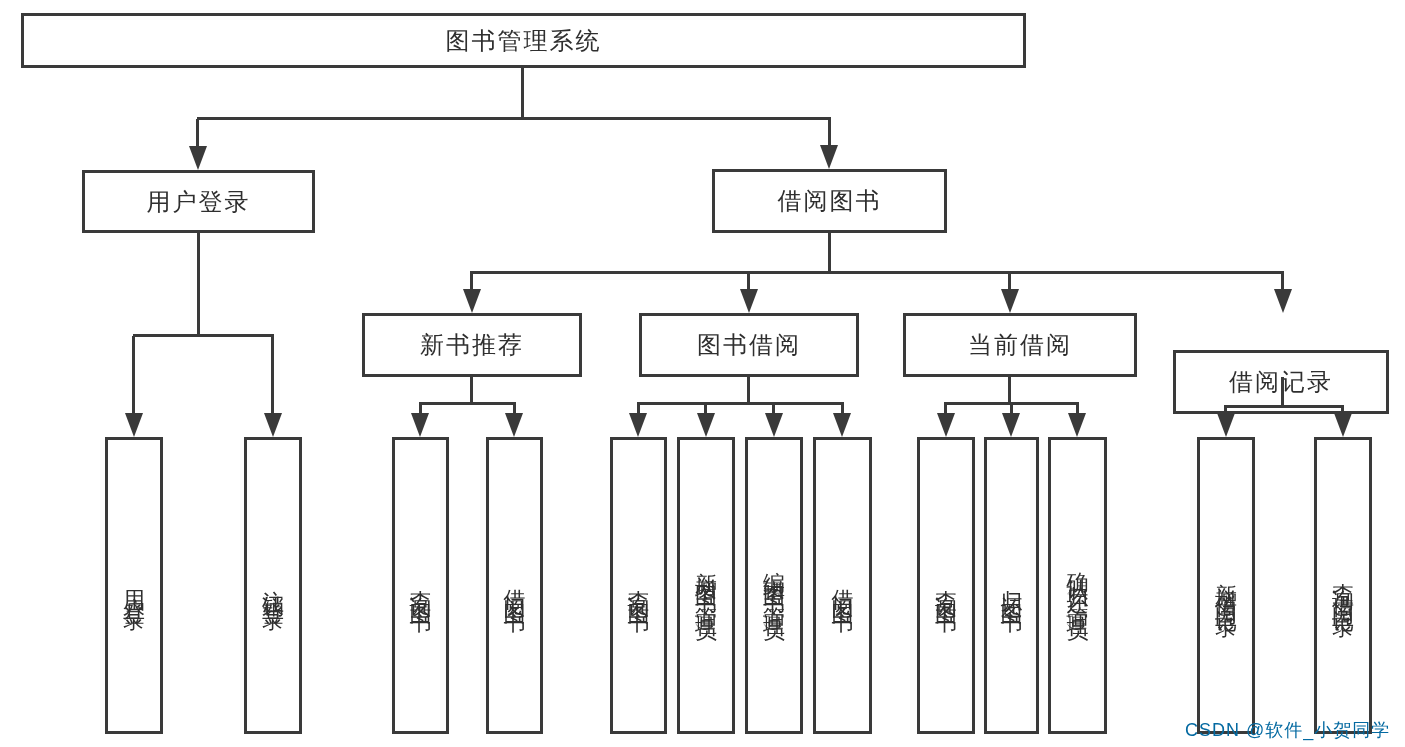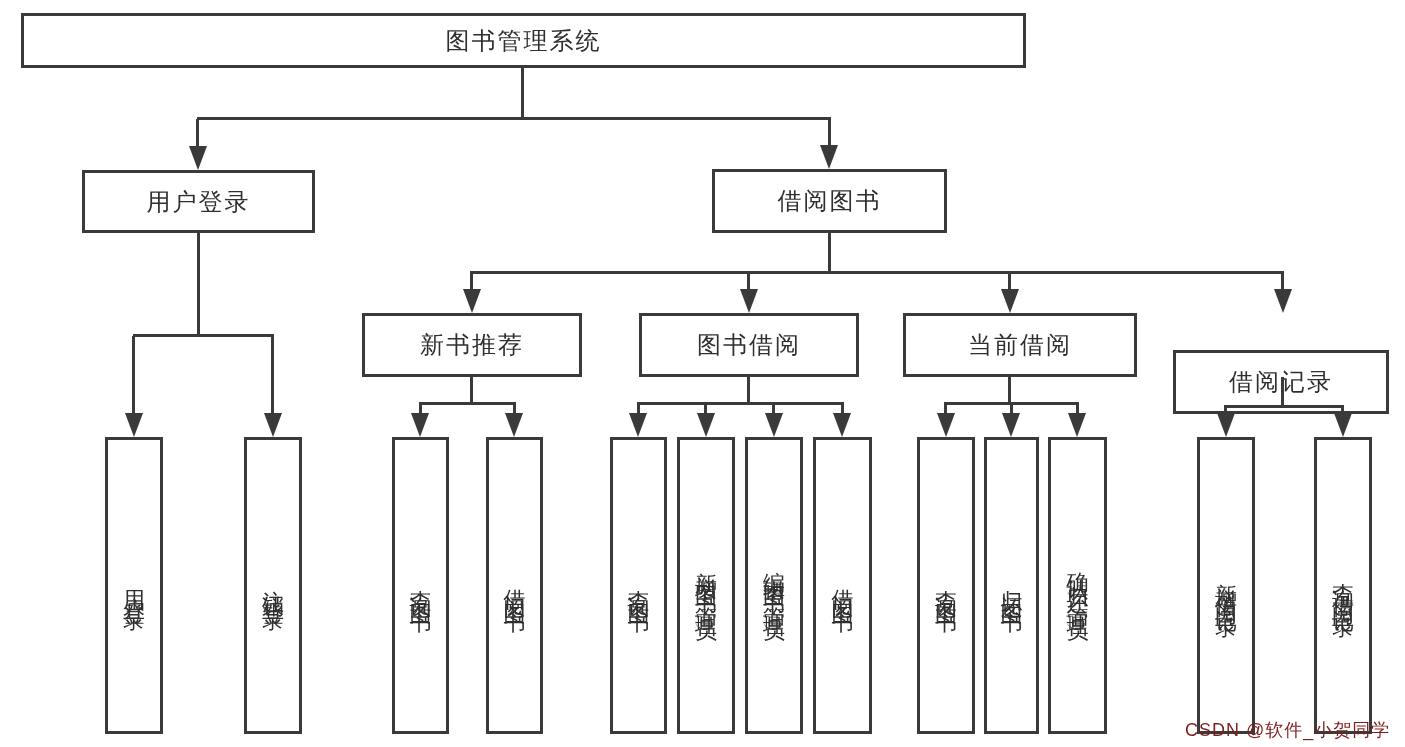--- a/index.html
+++ b/index.html
@@ -21,21 +21,21 @@
   }
   .vl{position:absolute;width:3px;background:#3a3a3a;}
   .hl{position:absolute;height:3px;background:#3a3a3a;}
   .arr{
     position:absolute;width:0;height:0;
     border-left:9px solid transparent;border-right:9px solid transparent;
     border-top:24px solid #3a3a3a;
   }
   .watermark{
     position:absolute;left:1185px;top:718px;
-    font-size:18px;color:#7f1d1d;letter-spacing:1px;white-space:nowrap;
+    font-size:18px;color:#0369a1;letter-spacing:1px;white-space:nowrap;
   }
 </style>
 </head>
 <body>
 
 <div class="canvas">
 
   <div class="box hbox" style="left:21px;top:13px;width:1005px;height:55px;">图书管理系统</div>
 
   <div class="box hbox" style="left:82px;top:170px;width:233px;height:63px;">用户登录</div>

